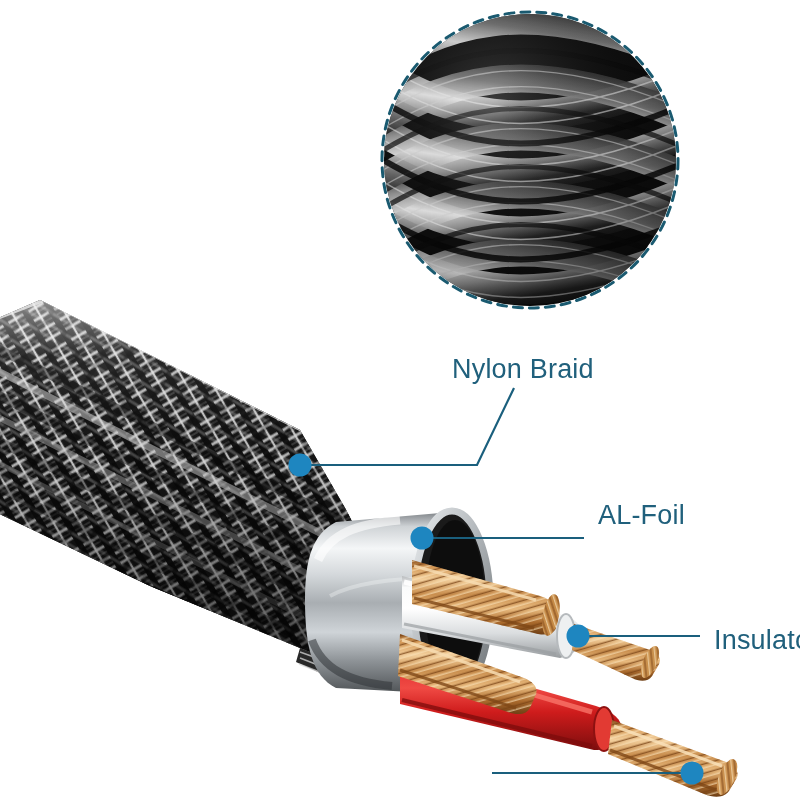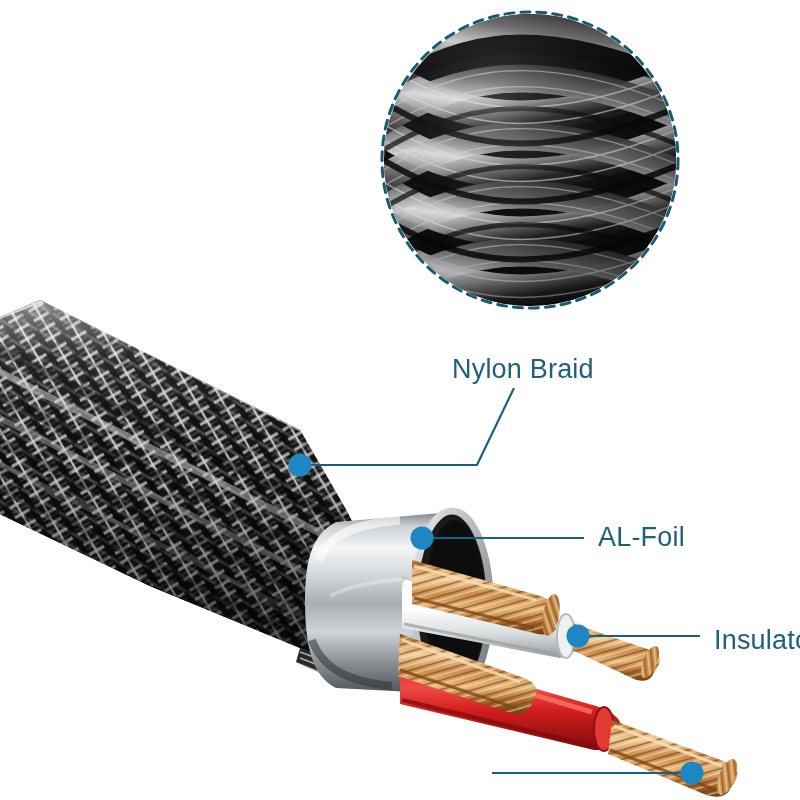--- a/index.html
+++ b/index.html
@@ -29,21 +29,21 @@
     position: absolute;
     color: #20607c;
     font-family: "Liberation Sans", sans-serif;
     font-size: 27px;
     letter-spacing: 0.2px;
     white-space: nowrap;
     line-height: 1;
     user-select: none;
   }
   #label-nylon  { left: 452px; top: 356px; }
-  #label-alfoil { left: 598px; top: 524px; }
+  #label-alfoil { left: 598px; top: 502px; }
   #label-insul  { left: 714px; top: 627px; }
   #label-copper { left: 305px; top: 760px; }
 </style>
 </head>
 <body>
 
 <div id="stage">
 
   <svg id="art" viewBox="0 0 800 800">
     <defs>

